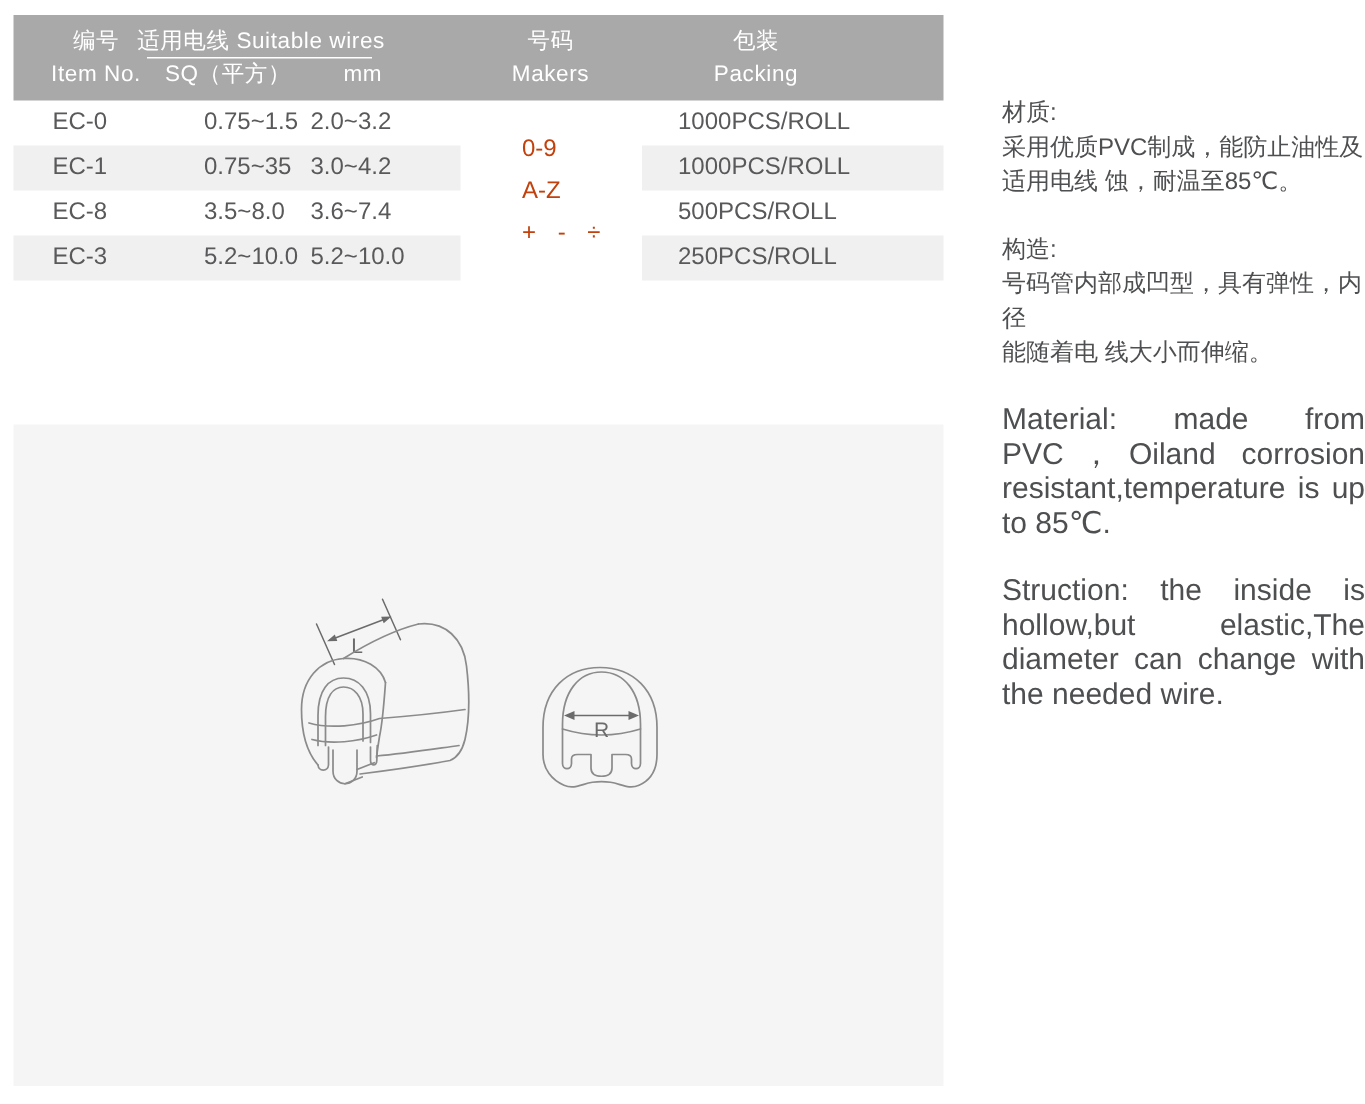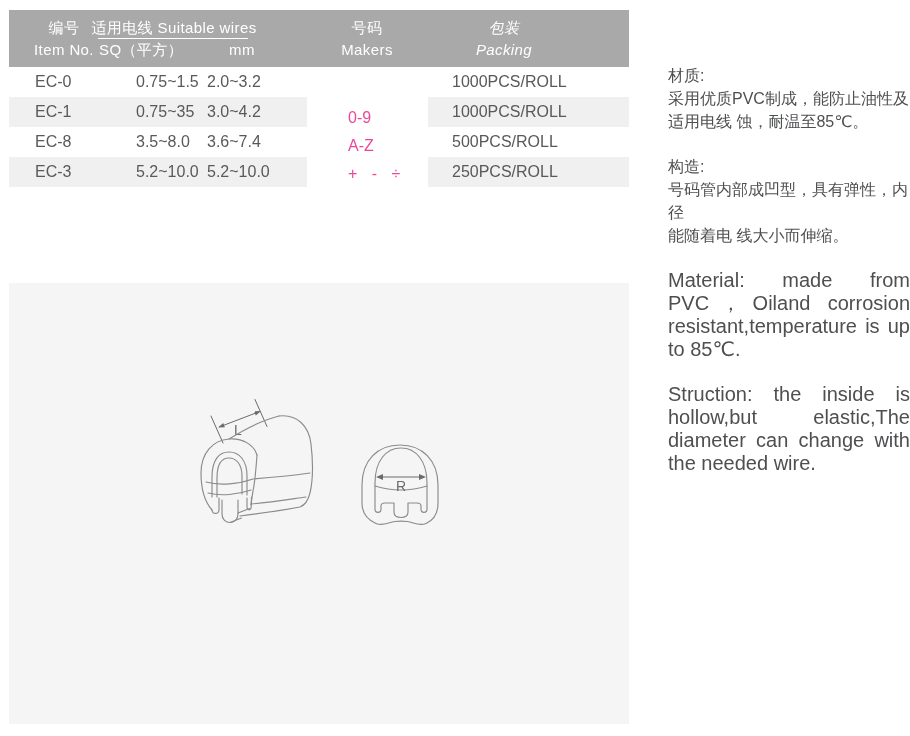--- a/index.html
+++ b/index.html
@@ -9,35 +9,35 @@
     -webkit-font-smoothing:antialiased;
   }
   
   .thead{position:absolute;left:9px;top:10px;width:620px;height:57px;background:#a9a9a9;color:#fff;}
   .th{position:absolute;text-align:center;font-size:15px;letter-spacing:.4px;}
   .th .l1{position:absolute;left:0;right:0;top:9px;height:18px;line-height:18px;}
   .th .l2{position:absolute;left:0;right:0;top:31px;height:18px;line-height:18px;}
   .th-item{left:5px;top:0;width:100px;height:48px;}
   .th-wires{left:80px;top:0;width:170px;height:43px;}
   .wires-rule{position:absolute;left:9px;top:28px;width:150px;height:1px;background:#ffffff;}
-  .th-sq{position:absolute;left:10px;top:31px;width:95px;height:18px;line-height:18px;text-align:left;}
+  .th-sq{position:absolute;left:10px;top:31px;width:95px;height:18px;line-height:18px;text-align:right;}
   .th-mm{position:absolute;left:140px;top:31px;width:40px;height:18px;line-height:18px;text-align:left;}
   .th-makers{left:318px;top:0;width:80px;height:57px;}
-  .th-packing{left:445px;top:0;width:100px;height:57px;font-style:italic;}
+  .th-packing{left:445px;top:0;width:100px;height:57px;}
   
   .rows{position:absolute;left:9px;top:67px;width:620px;height:120px;}
   .trow{position:absolute;left:0;width:620px;height:30px;}
   .trow .stripe-l{position:absolute;left:0;top:0;width:298px;height:30px;background:#f0f0f0;}
   .trow .stripe-r{position:absolute;left:419px;top:0;width:201px;height:30px;background:#f0f0f0;}
   .cell{position:absolute;top:0;height:30px;line-height:30px;font-size:16px;color:#59595b;white-space:nowrap;}
   .c-item{left:26px;}
   .c-sq{left:103px;margin-left:24px;}
   .c-mm{left:198px;}
   .c-pack{left:443px;}
-  .makers-col{position:absolute;left:348px;top:86px;width:90px;font-size:16px;color:#ec4899;margin-top:18px;}
+  .makers-col{position:absolute;left:348px;top:86px;width:90px;font-size:16px;color:#c2410c;}
   .makers-col .mline{height:28px;line-height:28px;white-space:nowrap;}
   .mline.syms{letter-spacing:5px;}
   
   .notes{position:absolute;left:668px;top:64px;width:242px;color:#4e4f51;font-size:16px;line-height:23px;}
   .notes p{margin:0 0 22px 0;}
   .zh-body{white-space:pre-line;}
   .en{text-align:justify;font-size:20px;}
   
   .panel{position:absolute;left:9px;top:283px;width:620px;height:441px;background:#f5f5f5;}
   .diagram{position:absolute;}

